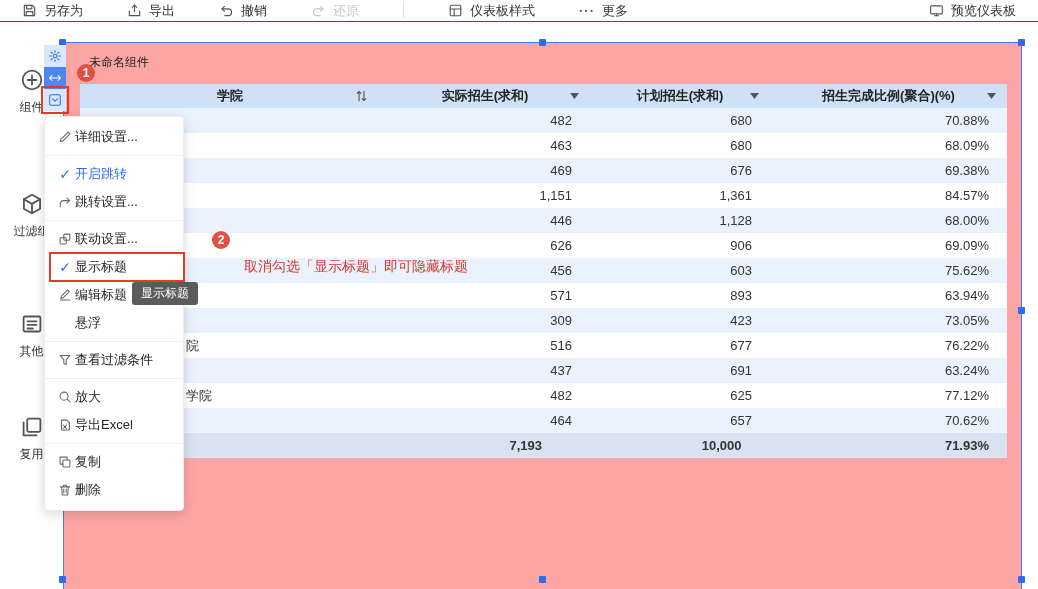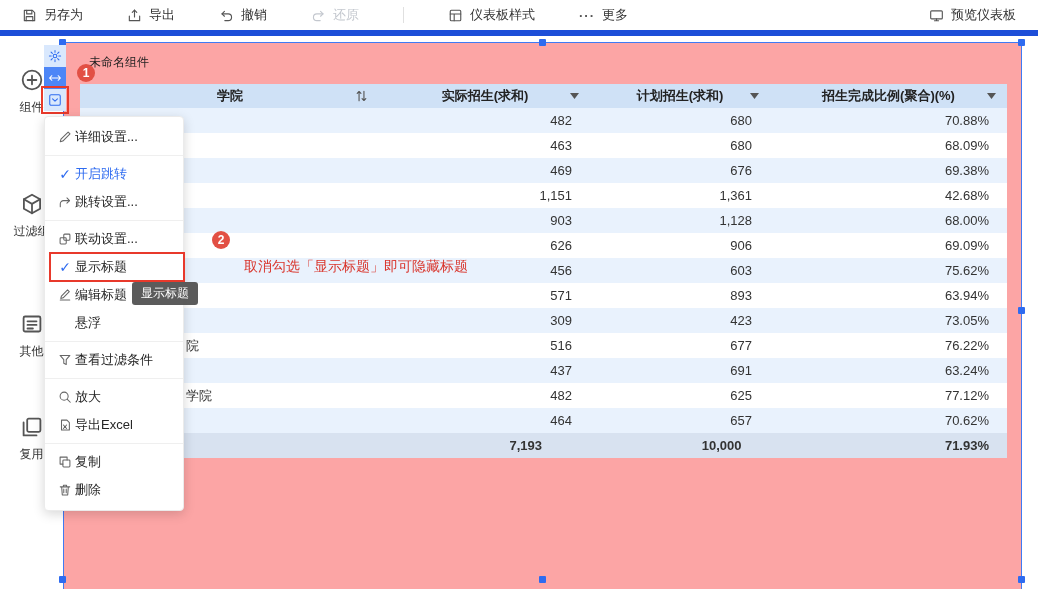--- a/index.html
+++ b/index.html
@@ -1,21 +1,21 @@
 <!DOCTYPE html>
 <html><head>
 <meta charset="utf-8">
 <style>
   html,body{margin:0;padding:0;background:#fff;}
   .stage{position:relative;width:1038px;height:589px;background:#fff;overflow:hidden;
          font-family:"Liberation Sans","DejaVu Sans",sans-serif;font-size:13px;color:#333;}
 
   
-  .topbar{position:absolute;left:0;top:0;width:1038px;height:36px;background:#fff;
-          border-bottom:6px solid #1d4ed8;display:flex;align-items:center;
+  .topbar{position:absolute;left:0;top:0;width:1038px;height:22px;background:#fff;
+          border-bottom:1px solid #1d4ed8;display:flex;align-items:center;
           padding:0 22px;box-sizing:border-box;z-index:3;}
   .tb-left{display:flex;align-items:center;}
   .tb-item{display:flex;align-items:center;gap:7px;margin-right:44px;cursor:pointer;white-space:nowrap;color:#333;}
   .tb-item .ic{display:flex;color:#555;}
   .tb-item.disabled{color:#c3c7ce;justify-content:space-between;}
   .tb-item.disabled .ic{color:#c3c7ce;}
   .tb-divider{width:1px;height:16px;background:#e0e0e0;margin-right:44px;}
   .tb-right{margin-left:auto;}
   .tb-right .tb-item{margin-right:0;}
   .more-dots{letter-spacing:1px;font-weight:700;line-height:1;}
@@ -259,25 +259,25 @@
           <div class="tr odd">
             <div class="td c0"></div>
             <div class="td c1">469</div>
             <div class="td c2">676</div>
             <div class="td c3">69.38%</div>
           </div>
           <div class="tr even">
             <div class="td c0"></div>
             <div class="td c1">1,151</div>
             <div class="td c2">1,361</div>
-            <div class="td c3">42.68%</div>
-          </div>
-          <div class="tr odd">
-            <div class="td c0"></div>
-            <div class="td c1">903</div>
+            <div class="td c3">84.57%</div>
+          </div>
+          <div class="tr odd">
+            <div class="td c0"></div>
+            <div class="td c1">446</div>
             <div class="td c2">1,128</div>
             <div class="td c3">68.00%</div>
           </div>
           <div class="tr even">
             <div class="td c0"></div>
             <div class="td c1">626</div>
             <div class="td c2">906</div>
             <div class="td c3">69.09%</div>
           </div>
           <div class="tr odd">

